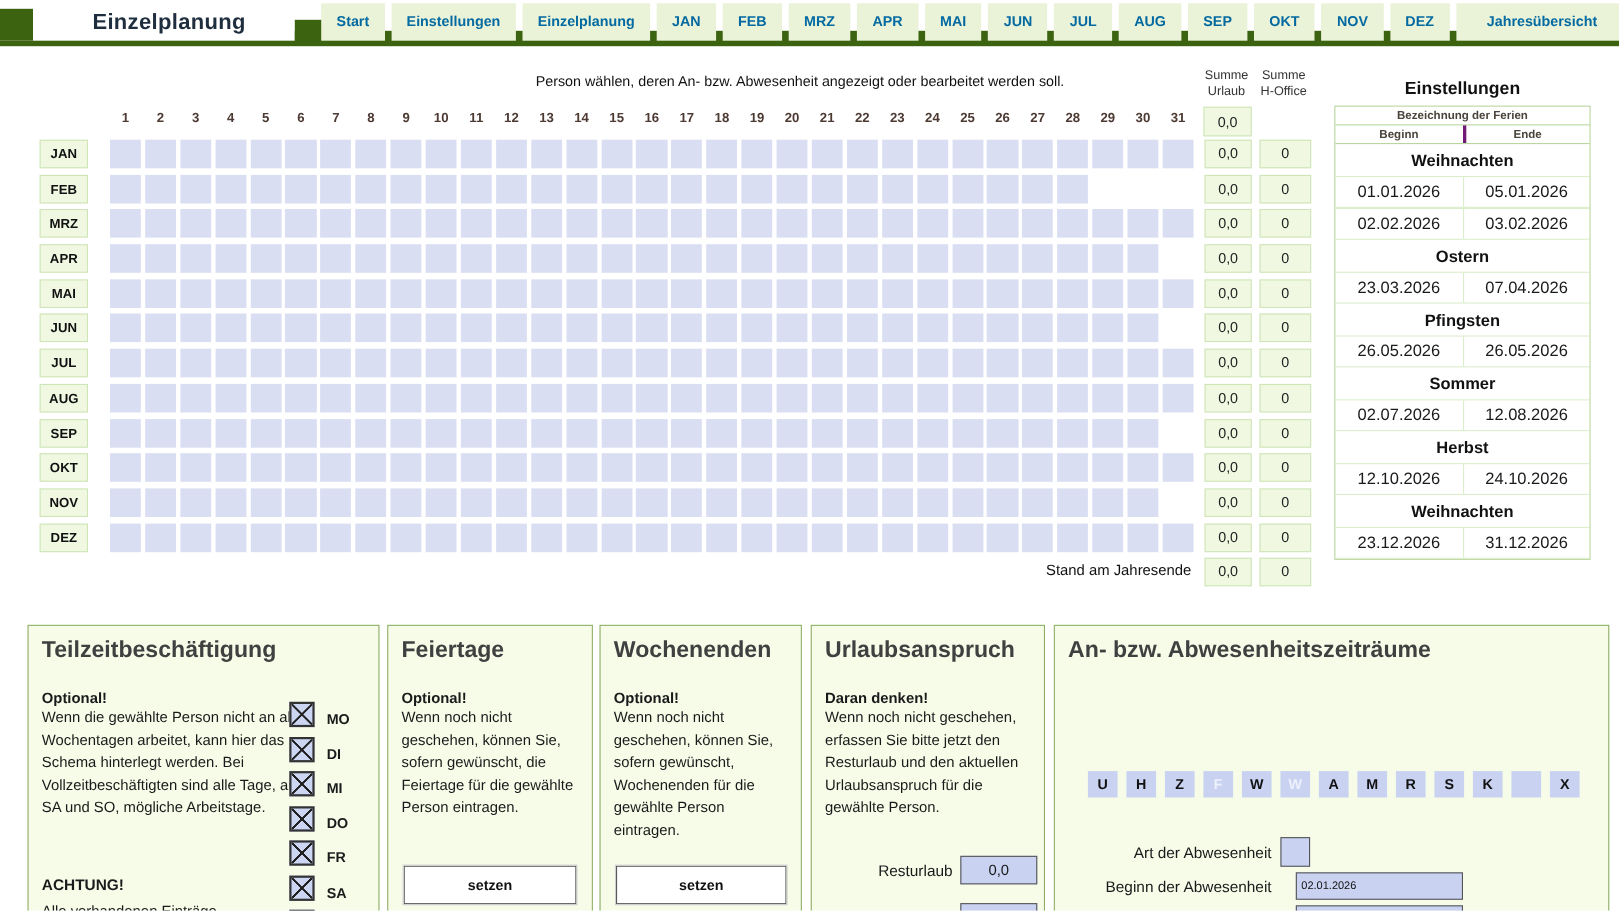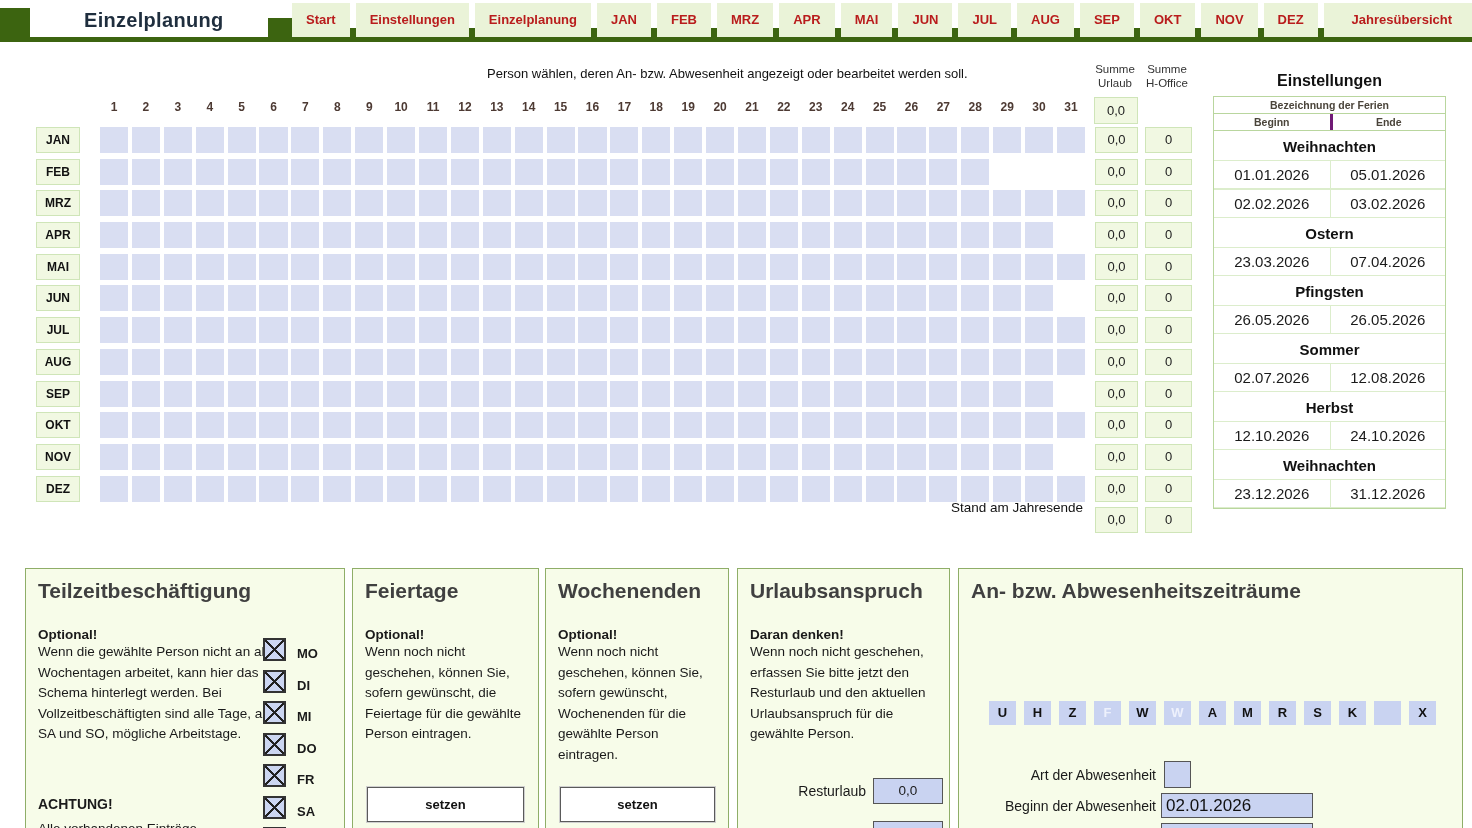--- a/index.html
+++ b/index.html
@@ -9,21 +9,21 @@
 
   
   #header { position:absolute; left:0; top:0; width:1472px; height:42px; background:#fff; }
   .hdr-line  { position:absolute; left:0; right:0; top:37px; height:5px; background:#3c6410; }
   .hdr-strip { position:absolute; left:268px; right:0; top:28px; height:10px; background:#3c6410; }
   .hdr-strip2{ position:absolute; left:268px; width:27px; top:18px; height:20px; background:#3c6410; }
   .hdr-left-block { position:absolute; left:0; top:8px; width:30px; height:29px; background:#3c6410; }
   .page-title { position:absolute; left:84px; top:9px; font-size:20px; font-weight:bold;
                 color:#1f2e3e; letter-spacing:0.3px; }
   #tab-row { position:absolute; left:292px; top:3px; height:34px; display:flex; gap:6px; z-index:2; }
-  .tab { background:#eaf3d8; color:#b91c1c; font-size:13px; font-weight:bold;
+  .tab { background:#eaf3d8; color:#0369a1; font-size:13px; font-weight:bold;
          line-height:34px; padding:0 14px; white-space:nowrap; }
   .tab:last-child { padding:0 28px; }
 
   
   .combo { position:absolute; left:30px; top:62px; width:426px; height:30px;
            background:#c9d3f1; border:2px solid #6b6b6b; }
   .combo-text { position:absolute; left:6px; top:3px; font-size:14px; color:#000; }
   .combo-btn { position:absolute; right:2px; top:2px; bottom:2px; width:19px;
                background:#fbfbfb; border:1px solid #8a8a8a;
                display:flex; align-items:center; justify-content:center; }
@@ -52,21 +52,21 @@
   .cells { position:absolute; left:64px; top:0; width:985px; height:26px;
            display:grid; grid-template-columns:repeat(31,1fr); gap:3.8px; }
   .day-cell { background:#d9def2; height:26px; }
   .day-cell.empty { background:transparent; }
   .sum-box { position:absolute; top:0; height:26px; background:#f1f8e2;
              border:1px solid #cfe5b8; text-align:center; line-height:24px;
              font-size:13px; color:#222; }
   .sum-u { left:1059px; width:43px; }
   .sum-h { left:1109px; width:47px; }
 
-  .stand-label { position:absolute; left:800px; top:500px; width:283px; text-align:right;
+  .stand-label { position:absolute; left:800px; top:511px; width:283px; text-align:right;
                  font-size:13.5px; color:#111; }
   .stand-u { position:absolute; left:1095px; top:507px; width:43px; height:26px; }
   .stand-h { position:absolute; left:1145px; top:507px; width:47px; height:26px; }
   .stand-u, .stand-h { background:#f1f8e2; border:1px solid #cfe5b8; text-align:center;
                        line-height:24px; font-size:13px; color:#222; }
 
   
   #ferienkalender { position:absolute; left:1213px; top:72px; width:233px; }
   .fk-title { text-align:center; font-size:16px; font-weight:bold; color:#111; margin-bottom:6px; }
   .fk-table { border:1px solid #b9d69e; background:#fff; }
@@ -121,21 +121,21 @@
   #abw-body { margin-top:8px; width:482px; }
   #letter-row { position:absolute; left:30px; top:132px; display:flex; gap:8px; }
   .letter { width:27px; height:24px; background:#c9d3f1; font-size:13px; font-weight:bold;
             text-align:center; line-height:24px; color:#111; }
   .letter.faded { color:#eef1fc; }
   .abw-row { position:absolute; left:0; display:flex; align-items:center; }
   .abw-label { width:197px; text-align:right; font-size:14px; }
   #art-row { top:192px; }
   .art-box { width:27px; height:27px; margin-left:8px; }
   #beginn-row { top:224px; }
-  .date-input { width:152px; height:25px; margin-left:5px; font-size:17px;
+  .date-input { width:152px; height:25px; margin-left:22px; font-size:10px;
                 line-height:23px; padding-left:4px; color:#111; }
   #ende-row { top:254px; }
 </style>
 </head>
 <body>
 
 <div id="page">
 
   <div id="header">
     <div class="hdr-left-block"></div>

